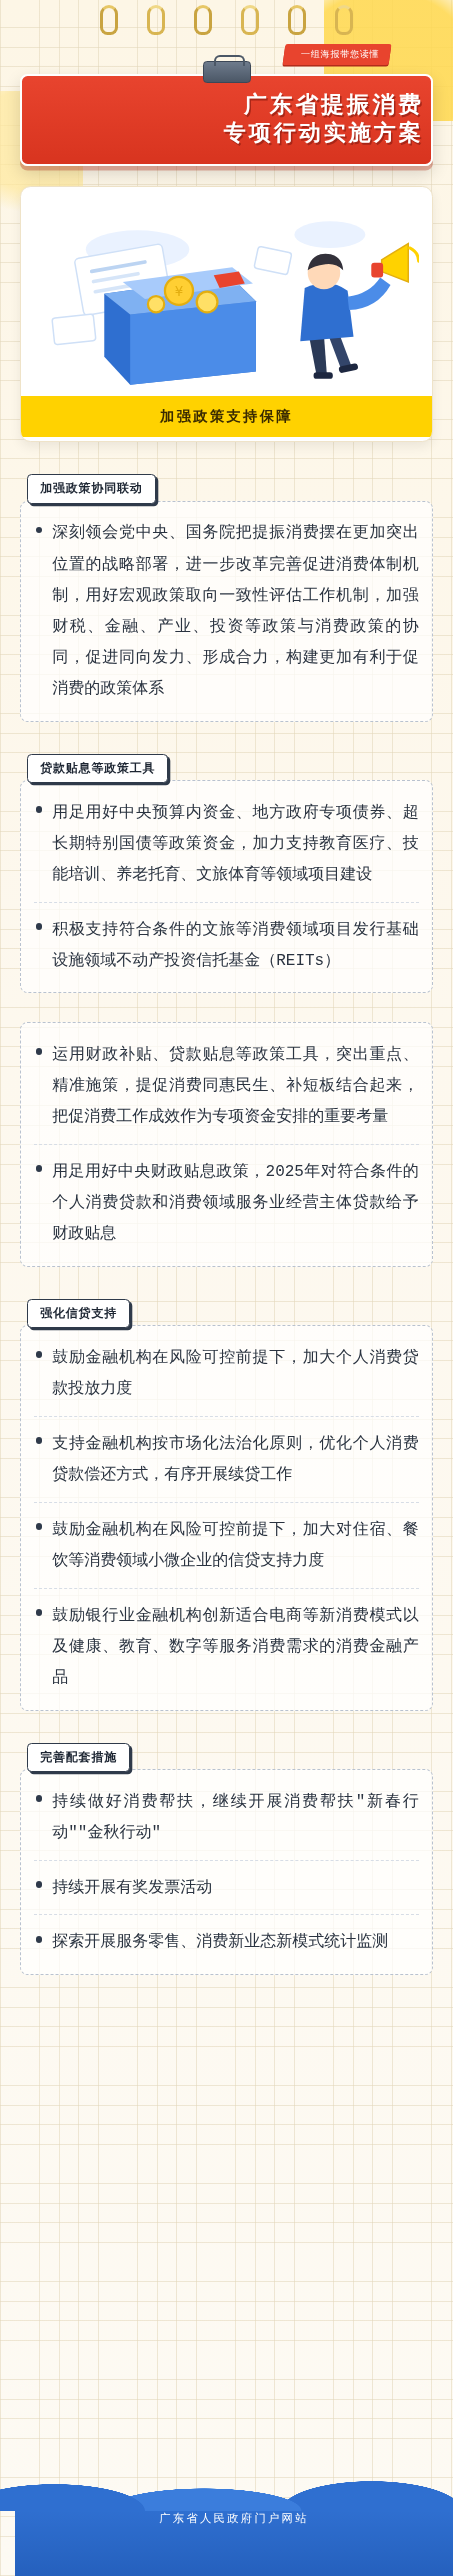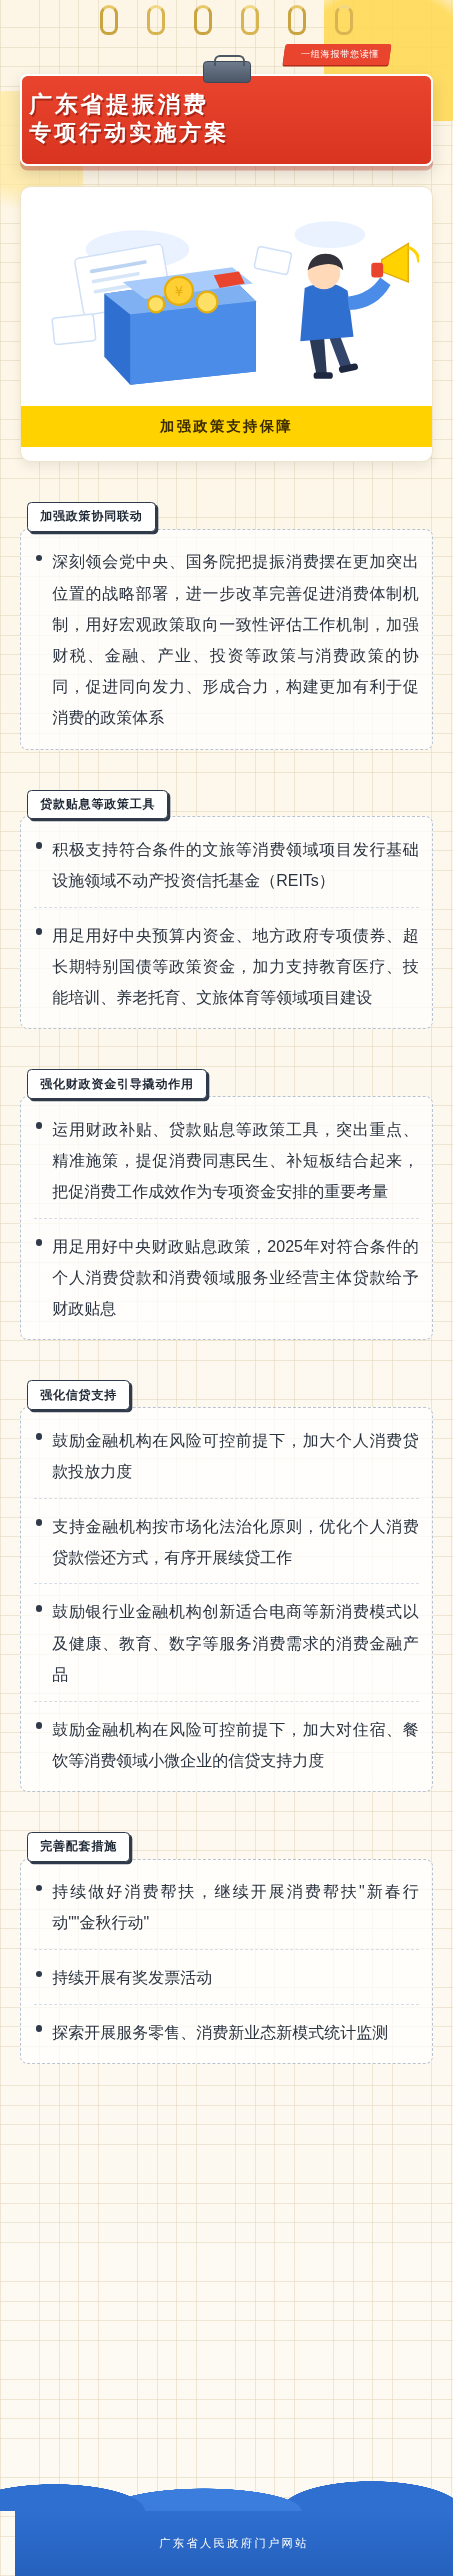--- a/index.html
+++ b/index.html
@@ -101,21 +101,21 @@
     border-radius: 6px 6px 0 0;
   }
 
   .title-card {
     position: relative;
     background: linear-gradient(180deg, #e8442e 0%, #d8341f 100%);
     border: 2.3px solid #ffffff;
     border-radius: 7.6px;
     box-shadow: 0 4.5px 0 rgba(180,45,25,.35), 0 7.6px 16.6px rgba(0,0,0,.14);
     padding: 13.6px 7.6px 15px 7.6px;
-    text-align: left;
+    text-align: right;
     z-index: 4;
   }
   .title-line {
     color: #ffffff;
     font-weight: bold;
     font-size: 22.7px;
     letter-spacing: 3px;
     line-height: 1.32;
     text-shadow: 1.5px 2.3px 0 #a82617;
   }
@@ -130,34 +130,35 @@
     box-shadow: 0 4.5px 12px rgba(0,0,0,.07);
     padding: 16.6px 13.6px 0 13.6px;
     overflow: hidden;
   }
   .illus {
     position: relative;
     height: 189px;
     width: 100%;
   }
   .banner-yellow {
-    margin: 14px -13.6px;
+    margin: 4px -13.6px;
     background: #ffd200;
     color: #3a2b00;
     text-align: center;
     font-weight: bold;
     font-size: 14.3px;
     letter-spacing: 2.3px;
     padding: 10.6px 0 11.3px 0;
   }
 
   
   .section {
-    margin-top: 40px;
-    position: relative;
+    margin-top: 32px;
+    position: relative;
+    font-family: Liberation Mono, monospace;
   }
   .sec-head {
     display: inline-block;
     background: #ffffff;
     border: 1.5px solid #2f3a4a;
     border-radius: 4.5px;
     padding: 5.3px 12px;
     font-weight: bold;
     font-size: 12px;
     color: #1d2633;
@@ -197,21 +198,20 @@
   }
 
   
   .footer {
     position: absolute;
     left: 15px; right: 0; bottom: 0;
     height: 65px;
     background: linear-gradient(180deg,#2f6fd0 0%, #2560bd 100%);
     color: #fff;
     display: flex;
-    align-items: center;
     justify-content: center;
     font-size: 11.3px;
     letter-spacing: 2.3px;
     z-index: 6;
   }
   .footer-wave {
     position: absolute;
     left: 0; right: 0; bottom: 65px;
     height: 30px;
     background:
@@ -314,44 +314,43 @@
         <ul class="items">
           <li>深刻领会党中央、国务院把提振消费摆在更加突出位置的战略部署，进一步改革完善促进消费体制机制，用好宏观政策取向一致性评估工作机制，加强财税、金融、产业、投资等政策与消费政策的协同，促进同向发力、形成合力，构建更加有利于促消费的政策体系</li>
         </ul>
       </div>
     </div>
 
     <div class="section">
       <div class="sec-head">贷款贴息等政策工具</div>
       <div class="sec-body">
         <ul class="items">
+          <li>用足用好中央预算内资金、地方政府专项债券、超长期特别国债等政策资金，加力支持教育医疗、技能培训、养老托育、文旅体育等领域项目建设</li>
           <li>积极支持符合条件的文旅等消费领域项目发行基础设施领域不动产投资信托基金（REITs）</li>
-          <li>用足用好中央预算内资金、地方政府专项债券、超长期特别国债等政策资金，加力支持教育医疗、技能培训、养老托育、文旅体育等领域项目建设</li>
-        </ul>
-      </div>
-    </div>
-
-    <div class="section">
-      <div class="sec-head">强化财政资金引导撬动作用</div>
+        </ul>
+      </div>
+    </div>
+
+    <div class="section">
       <div class="sec-body">
         <ul class="items">
           <li>运用财政补贴、贷款贴息等政策工具，突出重点、精准施策，提促消费同惠民生、补短板结合起来，把促消费工作成效作为专项资金安排的重要考量</li>
           <li>用足用好中央财政贴息政策，2025年对符合条件的个人消费贷款和消费领域服务业经营主体贷款给予财政贴息</li>
         </ul>
       </div>
     </div>
 
     <div class="section">
       <div class="sec-head">强化信贷支持</div>
       <div class="sec-body">
         <ul class="items">
           <li>鼓励金融机构在风险可控前提下，加大个人消费贷款投放力度</li>
           <li>支持金融机构按市场化法治化原则，优化个人消费贷款偿还方式，有序开展续贷工作</li>
+          <li>鼓励金融机构在风险可控前提下，加大对住宿、餐饮等消费领域小微企业的信贷支持力度</li>
           <li>鼓励银行业金融机构创新适合电商等新消费模式以及健康、教育、数字等服务消费需求的消费金融产品</li>
-          <li>鼓励金融机构在风险可控前提下，加大对住宿、餐饮等消费领域小微企业的信贷支持力度</li>
         </ul>
       </div>
     </div>
 
     <div class="section">
       <div class="sec-head">完善配套措施</div>
       <div class="sec-body">
         <ul class="items">
           <li>持续做好消费帮扶，继续开展消费帮扶"新春行动""金秋行动"</li>
           <li>持续开展有奖发票活动</li>

